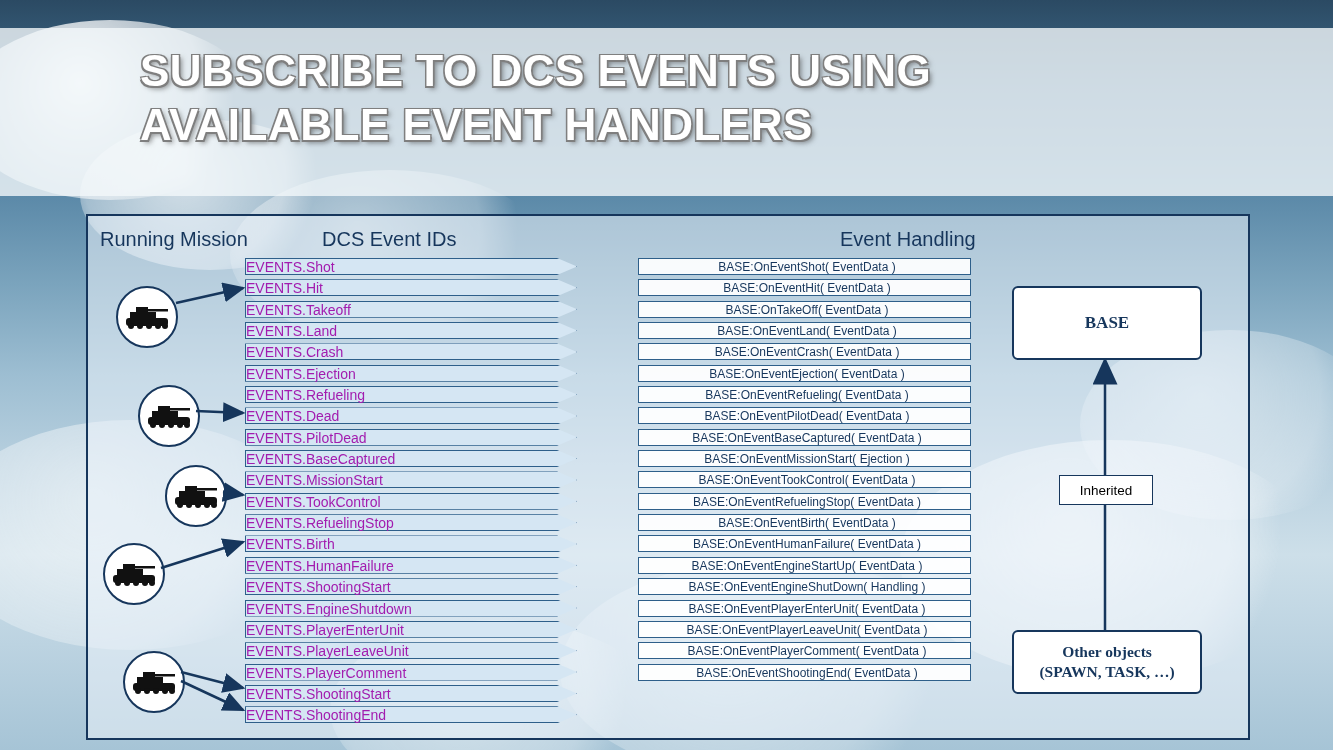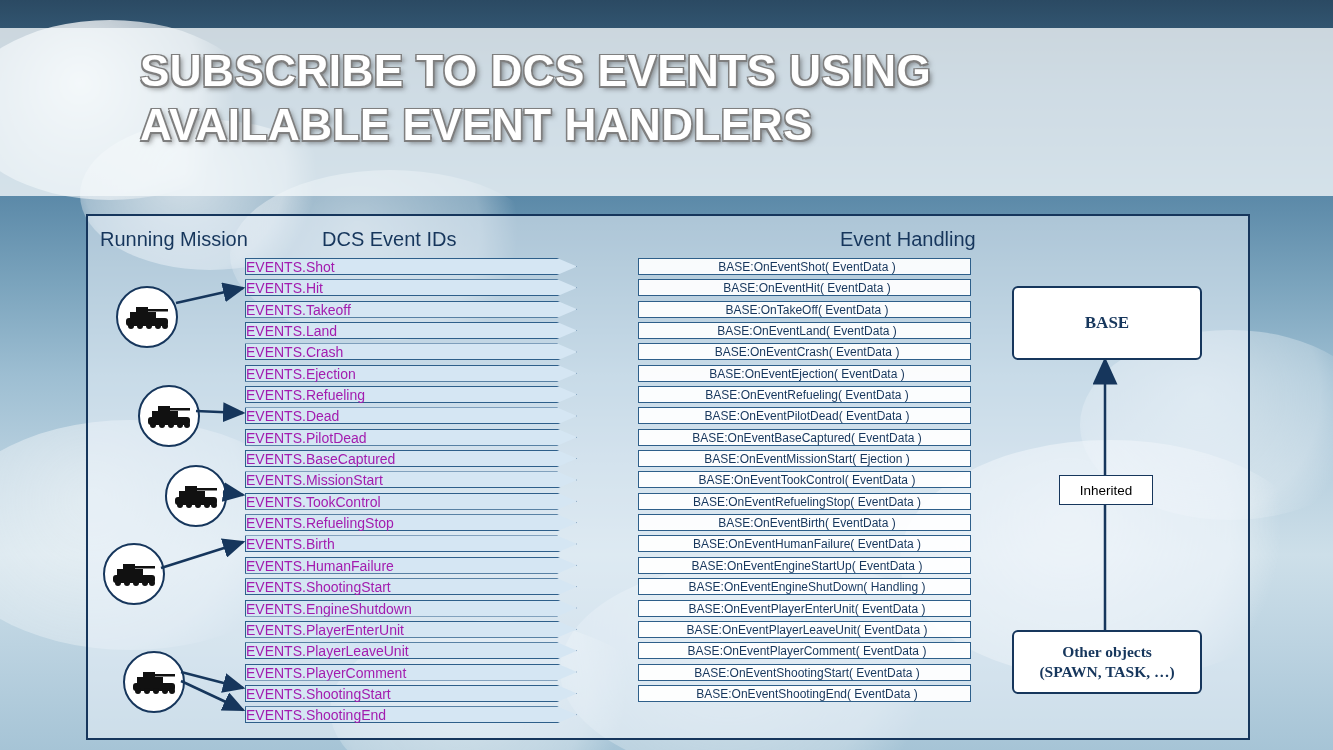--- a/index.html
+++ b/index.html
@@ -240,21 +240,20 @@
       <div class="eh-box">BASE:OnEventMissionStart( Ejection )</div>
       <div class="eh-box">BASE:OnEventTookControl( EventData )</div>
       <div class="eh-box">BASE:OnEventRefuelingStop( EventData )</div>
       <div class="eh-box">BASE:OnEventBirth( EventData )</div>
       <div class="eh-box">BASE:OnEventHumanFailure( EventData )</div>
       <div class="eh-box">BASE:OnEventEngineStartUp( EventData )</div>
       <div class="eh-box">BASE:OnEventEngineShutDown( Handling )</div>
       <div class="eh-box">BASE:OnEventPlayerEnterUnit( EventData )</div>
       <div class="eh-box">BASE:OnEventPlayerLeaveUnit( EventData )</div>
       <div class="eh-box">BASE:OnEventPlayerComment( EventData )</div>
-      <div class="eh-box">BASE:OnEventShootingStart( EventData )</div>
       <div class="eh-box">BASE:OnEventShootingEnd( EventData )</div>
     </div>
 
   <div class="unit-circle" style="left:116px; top:286px;">
     <svg width="46" height="26" viewBox="0 0 46 26">
       <rect x="2" y="14" width="42" height="8" rx="3" fill="#111"></rect>
       <rect x="6" y="8" width="26" height="7" fill="#111"></rect>
       <rect x="12" y="3" width="12" height="6" fill="#111"></rect>
       <rect x="24" y="5" width="20" height="2.5" fill="#111"></rect>
       <circle cx="7" cy="22" r="3" fill="#111"></circle>

